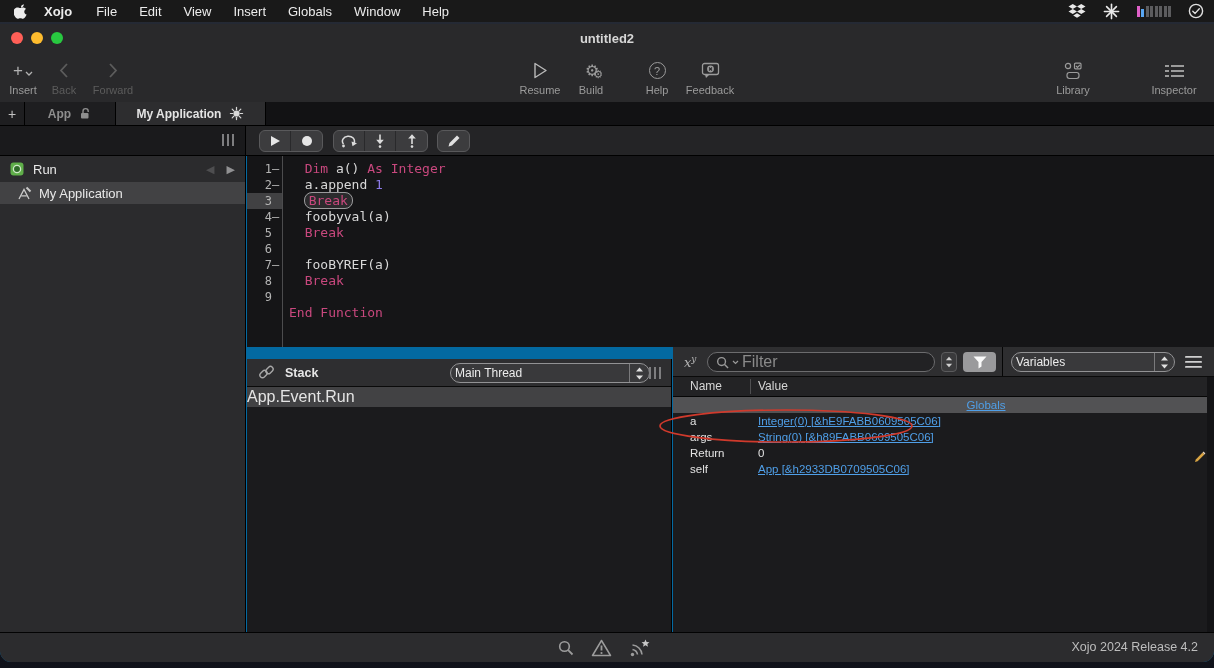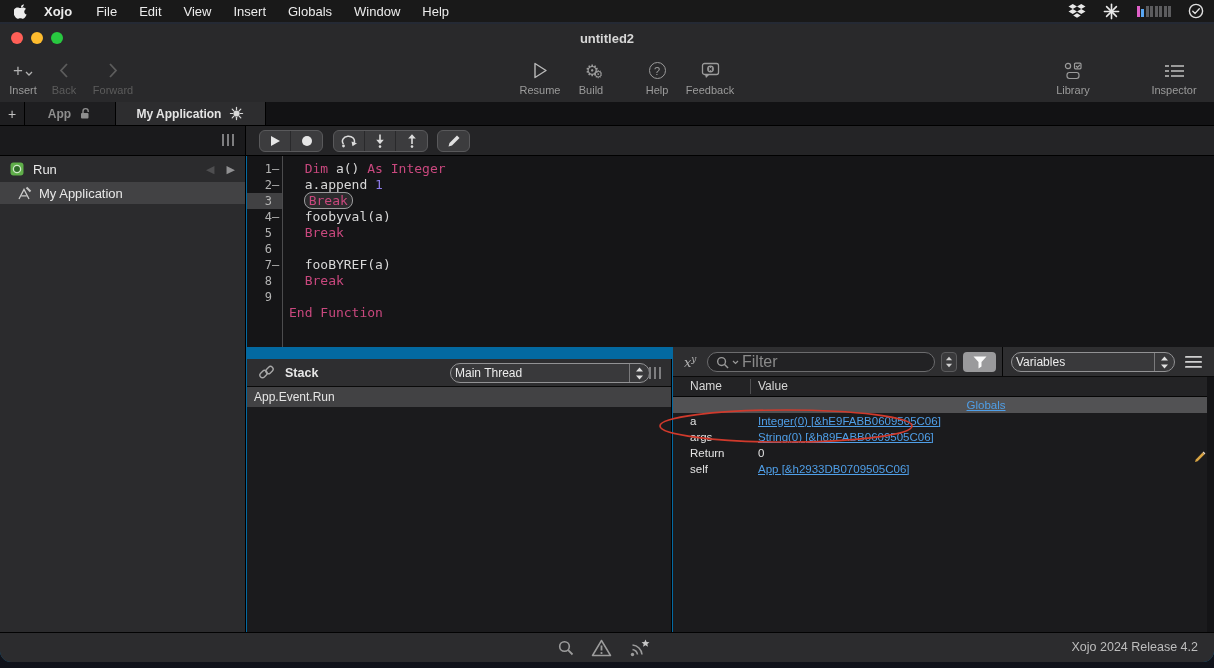--- a/index.html
+++ b/index.html
@@ -101,22 +101,22 @@
   .stackpane { position:absolute; left:247px; top:12px; width:425px; height:100%; background:#1b1b1d;
     border-right:1px solid #000; }
   .stack-label { margin-left:10px; font-size:12.5px; color:#e6e6e6; font-weight:bold; }
   .stack-link-icon { margin-left:11px; }
   .dropdown { height:20px; border:1px solid #929294; border-radius:10px; background:#39393b;
     display:flex; align-items:center; color:#ececec; font-size:12px; padding-left:4px; overflow:hidden; }
   .dd-ctl { margin-left:auto; height:100%; display:flex; align-items:center;
     border-left:1px solid #7a7a7c; padding:0 5px; }
   .dd-stack { position:absolute; left:203px; top:4px; width:200px; }
   .sp-grip { position:absolute; right:9px; top:8px; }
-  .frame-row { height:20px; background:#424244; color:#e4e4e4; font-size:12px; line-height:20px;
-    padding-left:7px; }
+  .frame-row { height:20px; background:#424244; color:#e4e4e4; font-size:16px; line-height:20px;
+    }
 
   .varspane { position:absolute; left:673px; right:0; top:0; height:100%; background:#1b1b1d; }
   .vp-header { height:30px; background:#2e2e30; border-bottom:1px solid #0a0a0a; position:relative; }
   .xy { position:absolute; left:11px; top:7px; font-family:"DejaVu Serif", serif; font-style:italic;
     font-size:13px; color:#b4b4b4; }
   .xy sup { font-size:9px; }
   .filter { position:absolute; left:34px; top:5px; width:228px; height:20px; border:1px solid #6c6c6e;
     border-radius:10px; background:#222224; display:flex; align-items:center; padding:0 8px; gap:3px; }
   .filter input { flex:1; background:transparent; border:none; outline:none; color:#ddd;
     font-size:16px; font-family:"Liberation Sans", sans-serif; min-width:0; }

